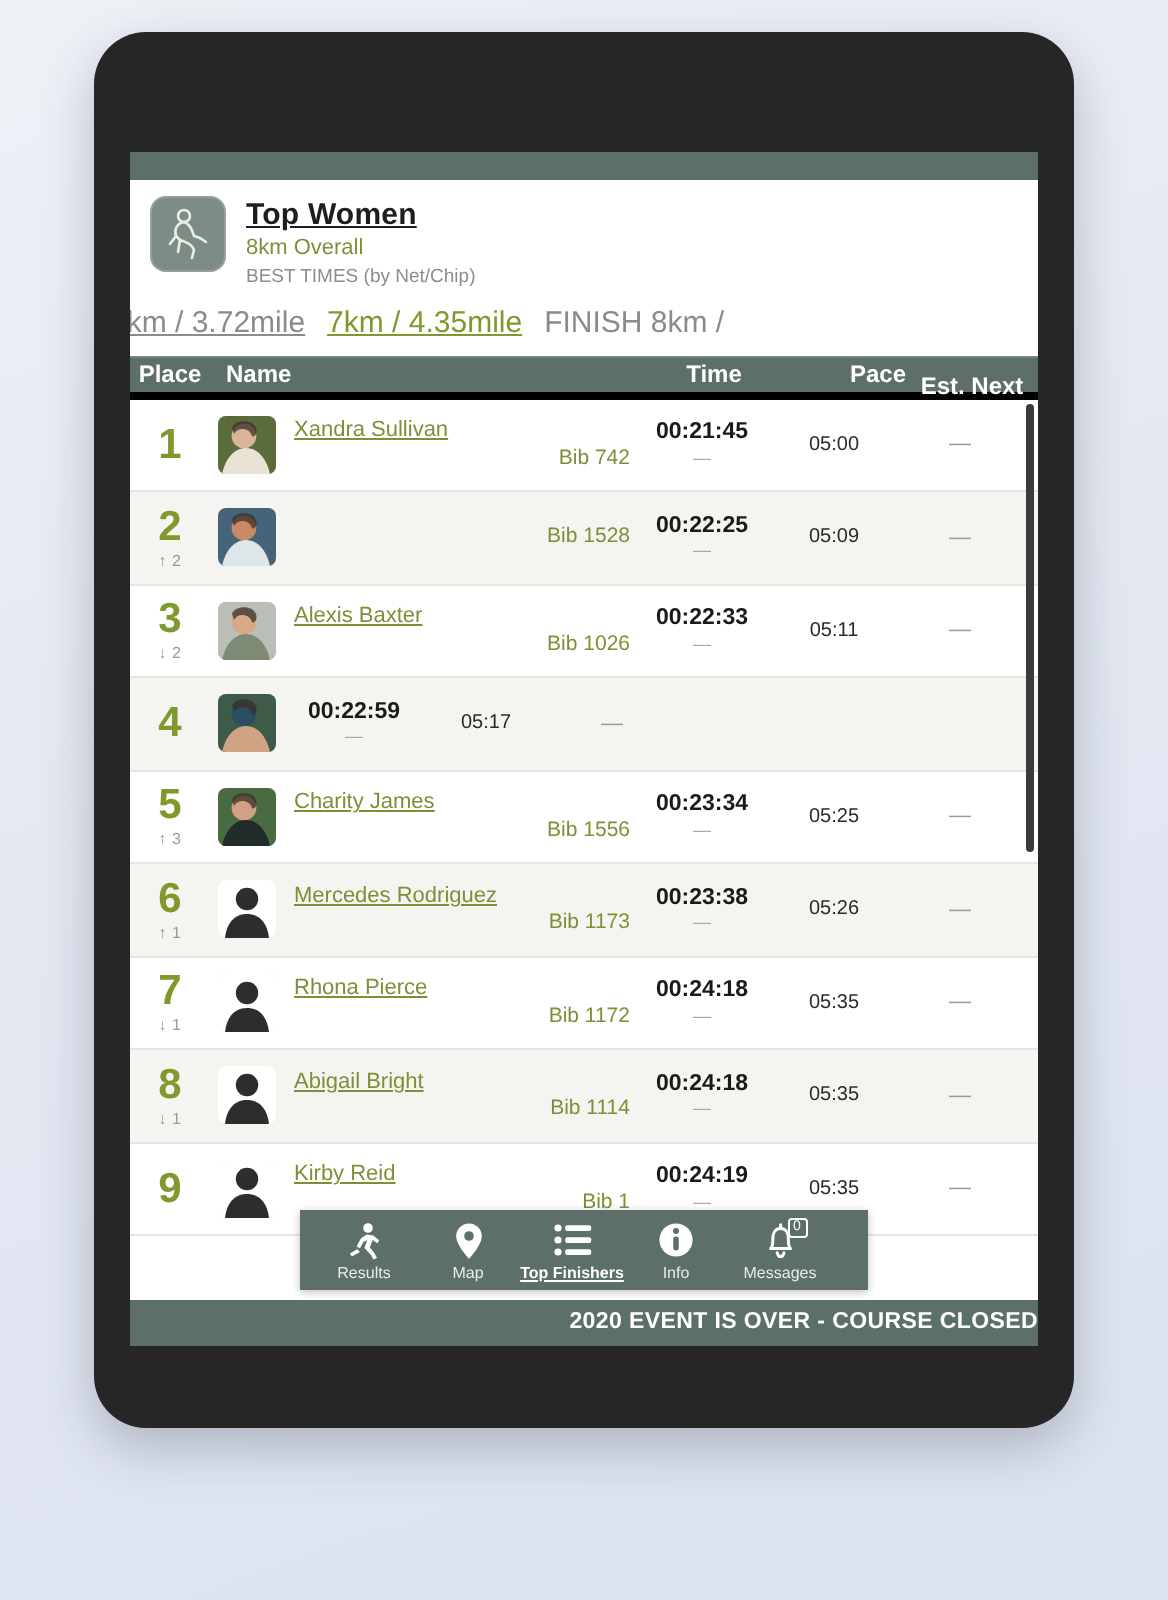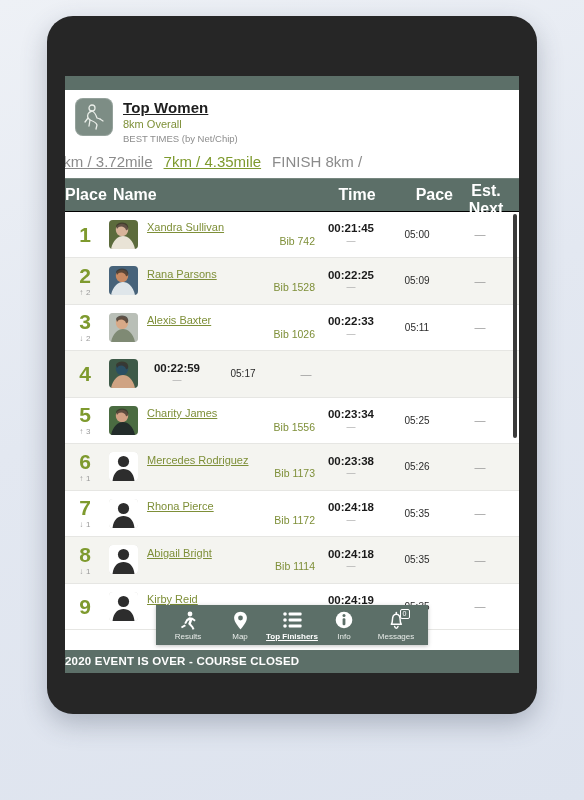--- a/index.html
+++ b/index.html
@@ -110,26 +110,26 @@
     color: #8b8b8b;
     text-decoration: none;
   }
 
   
   .table-head {
     background: #5c6f68;
     color: #ffffff;
     display: flex;
     align-items: center;
-    font-size: 16px;
+    font-size: 12px;
     font-weight: bold;
-    height: 34px;
+    height: 22px;
     flex: 0 0 auto;
     border-top: 1px solid #76867f;
-    border-bottom: 1px solid #000000;
+    border-bottom: 4px solid #000000;
   }
   .th-place { width: 40px; text-align: center; }
   .th-name  { flex: 1 1 auto; padding-left: 8px; }
   .th-time  { width: 72px; text-align: center; }
   .th-pace  { width: 60px; text-align: right; }
   .th-est   { width: 66px; text-align: center; margin-top: 11px; }
 
   .table-body {
     flex: 1 1 auto;
     position: relative;
@@ -253,21 +253,21 @@
   
   .bottom-nav {
     position: absolute;
     left: 50%;
     transform: translateX(-50%);
     bottom: 28px;
     background: #5c6f68;
     display: flex;
     align-items: flex-start;
     gap: 0px;
-    padding: 5px 6px 4px 6px;
+    padding: 5px 18px 4px 6px;
     z-index: 6;
     box-shadow: 0 1px 4px rgba(0,0,0,.25);
   }
   .nav-item {
     width: 52px;
     display: flex;
     flex-direction: column;
     align-items: center;
     gap: 3px;
     color: #ffffff;
@@ -294,21 +294,21 @@
     line-height: 8px;
     text-align: center;
   }
 
   
   .status-bar {
     background: #5c6f68;
     color: #ffffff;
     font-size: 11.5px;
     font-weight: bold;
-    text-align: left;
+    text-align: right;
     padding: 5px 0 6px 0;
     letter-spacing: .2px;
     flex: 0 0 auto;
     position: relative;
     z-index: 7;
   }
 </style>
 </head>
 <body>
 
@@ -385,21 +385,20 @@
             <div class="avatar">
               <svg width="29" height="29" viewBox="0 0 29 29">
                 <rect width="29" height="29" fill="#47637a"></rect>
                 <circle cx="13" cy="10" r="6.2" fill="#c98a63"></circle>
                 <path d="M2 29 C4 20 9 16 14 16 C19 16 24 20 26 29 Z" fill="#dfe6ea"></path>
                 <path d="M7 6 C8 2 17 1 19 6 C20 9 18 11 17 10 C16 6 10 5 8 9 Z" fill="#3a3028" opacity=".75"></path>
               </svg>
             </div>
           </div>
           <div class="cell-name">
-            <div class="runner-name">Rana Parsons</div>
             <div class="runner-bib">Bib 1528</div>
           </div>
           <div class="cell-time">
             <div class="time-main">00:22:25</div>
             <div class="time-sub">—</div>
           </div>
           <div class="cell-pace">05:09</div>
           <div class="cell-est">—</div>
         </div>
         <div class="row">

